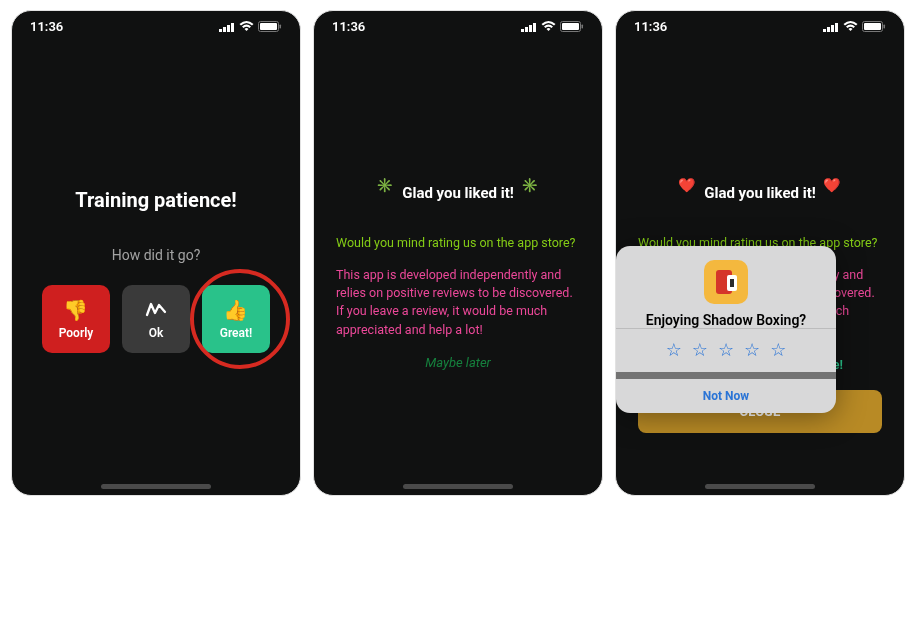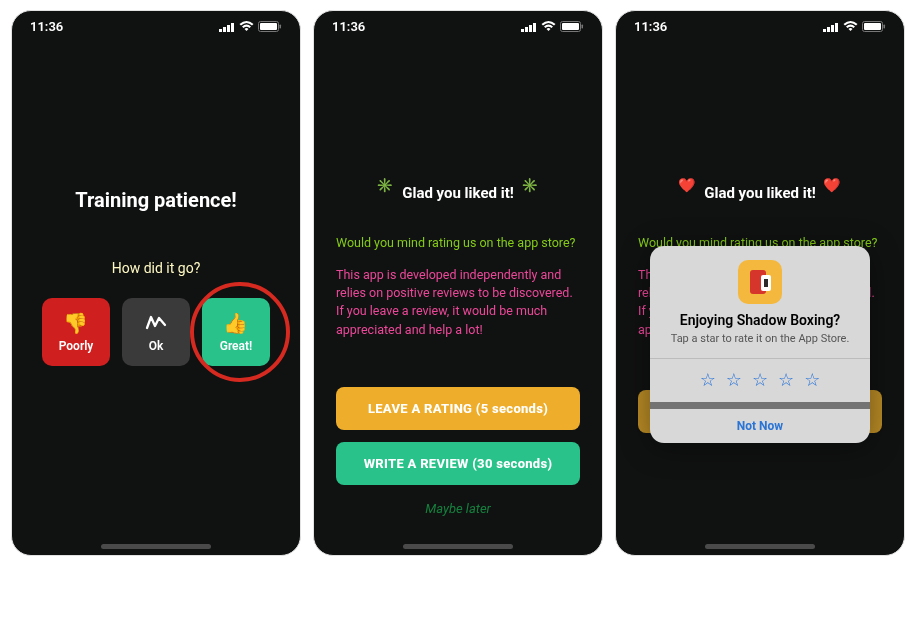--- a/index.html
+++ b/index.html
@@ -6,21 +6,21 @@
     body {
       background: #fff;
       font-family: -apple-system, BlinkMacSystemFont, "Segoe UI", Roboto, sans-serif;
       display: flex;
       gap: 12px;
       padding: 10px;
       justify-content: center;
     }
     .phone {
       width: 290px;
-      height: 546px;
+      height: 486px;
       background: #101111;
       border-radius: 20px;
       border: 1px solid #e2e2e2;
       position: relative;
       overflow: hidden;
       display: flex;
       flex-direction: column;
     }
     .statusbar {
       display: flex;
@@ -56,23 +56,23 @@
       padding: 0 18px 12px;
     }
     .s1-title {
       color:#fff;
       font-size:20px;
       font-weight:700;
       margin-top:150px;
       text-align:center;
     }
     .s1-sub {
-      color:#fef9c3;
+      color:#a3a3a3;
       font-size:14px;
-      margin-top:48px;
+      margin-top:35px;
       text-align:right;
     }
     .rate-row {
       display:flex;
       gap:12px;
       margin-top:22px;
       position: relative;
     }
     .rate-btn {
       width:68px;
@@ -157,21 +157,21 @@
       margin-top:16px;
     }
 
     
     .overlay-dim {
       position:absolute;
       inset: 28px 0 0 0;
       background: rgba(0,0,0,0);
       display:flex;
       align-items:flex-start;
-      justify-content:center;
+      justify-content:flex-start;
       padding-top: 180px;
     }
     .s3-thanks {
       color:#29c28a;
       font-weight:600;
       font-size:13px;
       text-align:center;
       margin-top:18px;
     }
     .close-btn {
@@ -320,24 +320,20 @@
   </div>
   <div class="screen-body">
     <div class="s2-content">
       <div class="glad-row">
         <span class="glad-emoji">✳️</span>
         <span class="glad-title">Glad you liked it!</span>
         <span class="glad-emoji">✳️</span>
       </div>
       <div class="s2-q">Would you mind rating us on the app store?</div>
       <div class="s2-body">This app is developed independently and relies on positive reviews to be discovered. If you leave a review, it would be much appreciated and help a lot!</div>
-      <div class="s2-buttons">
-        <div class="pill-btn pill-yellow">LEAVE A RATING (5 seconds)</div>
-        <div class="pill-btn pill-teal">WRITE A REVIEW (30 seconds)</div>
-      </div>
       <div class="maybe">Maybe later</div>
       <div class="spacer"></div>
     </div>
     <div class="home-indicator"></div>
   </div>
 </div>
 
 <div class="phone">
   <div class="statusbar">
     <span>11:36</span>
@@ -383,21 +379,20 @@
       <div class="ios-modal">
         <div class="app-icon">
           <svg width="44" height="44" viewBox="0 0 44 44">
             <rect x="0" y="0" width="44" height="44" rx="10" fill="#f4b83e"></rect>
             <rect x="12" y="10" width="16" height="24" rx="3" fill="#d5352a"></rect>
             <rect x="23" y="15" width="10" height="16" rx="2" fill="#fff"></rect>
             <rect x="26" y="19" width="4" height="8" fill="#2b2b2b"></rect>
           </svg>
         </div>
         <div class="m-title">Enjoying Shadow Boxing?</div>
-        <div class="m-sub">Tap a star to rate it on the App Store.</div>
         <div class="star-row">
           <span class="star">☆</span>
           <span class="star">☆</span>
           <span class="star">☆</span>
           <span class="star">☆</span>
           <span class="star">☆</span>
         </div>
         <div class="not-now">Not Now</div>
       </div>
     </div>

